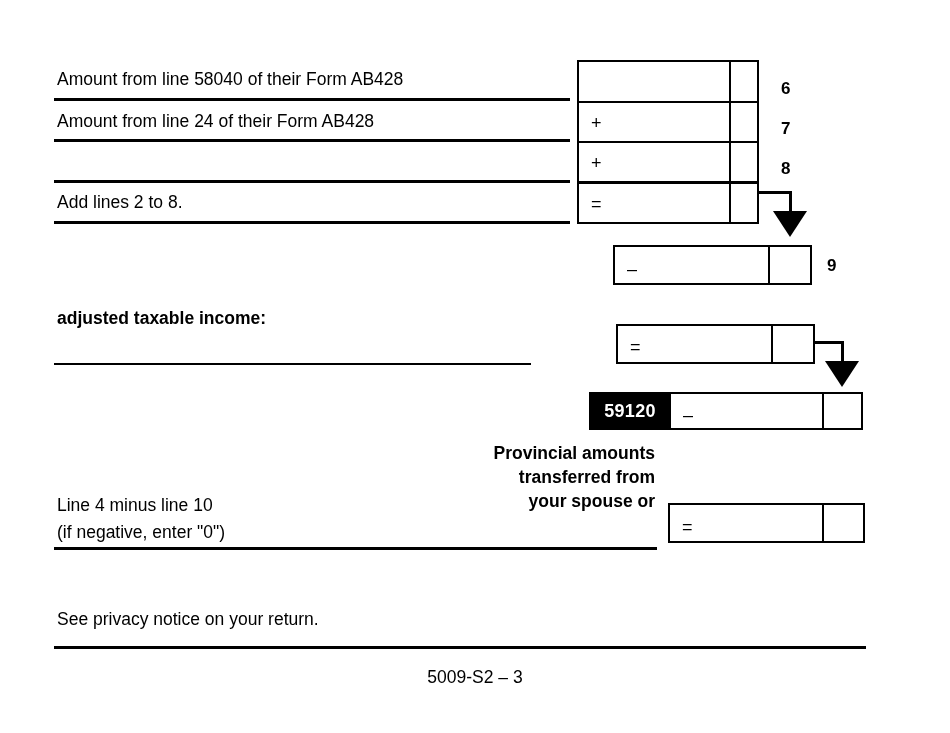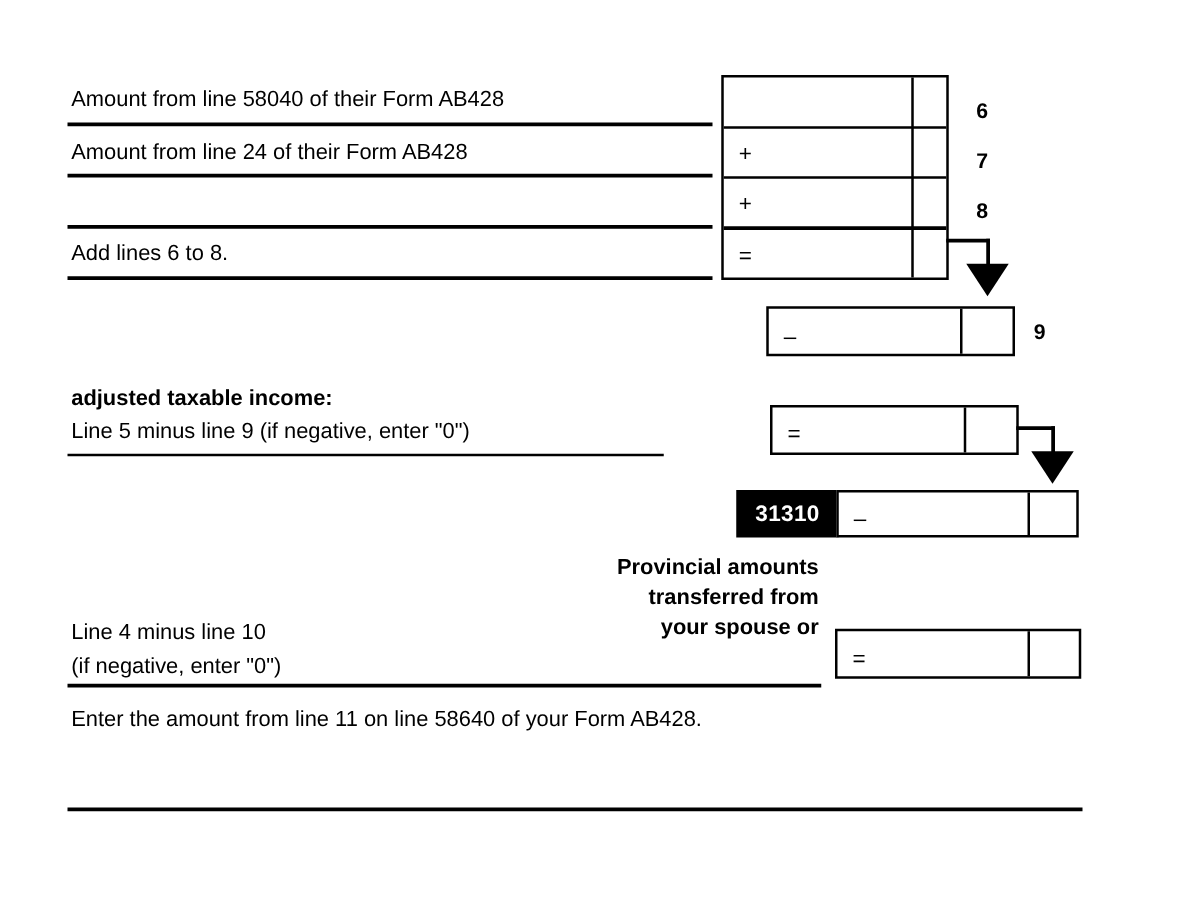--- a/index.html
+++ b/index.html
@@ -120,21 +120,21 @@
 <div id="page">
 
   <div class="abs txt" style="left:57px; top:68px;">Amount from line 58040 of their Form AB428</div>
   <div class="abs rule" style="left:54px; top:98px; width:516px;"></div>
 
   <div class="abs txt" style="left:57px; top:110px;">Amount from line 24 of their Form AB428</div>
   <div class="abs rule" style="left:54px; top:139px; width:516px;"></div>
 
   <div class="abs rule" style="left:54px; top:180px; width:516px;"></div>
 
-  <div class="abs txt" style="left:57px; top:191px;">Add lines 6 to 8.</div>
+  <div class="abs txt" style="left:57px; top:191px;">Add lines 2 to 8.</div>
   <div class="abs rule" style="left:54px; top:221px; width:516px;"></div>
 
   <div class="stack" style="left:577px; top:60px; width:182px; height:164px;">
 
     <div class="hline" style="top:39px;"></div>
     <div class="hline" style="top:79px;"></div>
     <div class="hline thick" style="top:119px;"></div>
 
     <div class="vline" style="left:150px;"></div>
 
@@ -151,50 +151,50 @@
   <div class="conn-v" style="left:789px; top:191px; height:22px;"></div>
   <div class="arrowhead" style="left:773px; top:211px;"></div>
 
   <div class="abs mbox" style="left:613px; top:245px; width:199px; height:40px;">
     <div class="divider" style="left:153px;"></div>
     <div class="op" style="left:12px; top:13px;">–</div>
   </div>
   <div class="abs lineno" style="left:827px; top:257px;">9</div>
 
   <div class="abs txt bold" style="left:57px; top:307px;">adjusted taxable income:</div>
-  <div class="abs txt" style="left:57px; top:333px;">Line 5 minus line 9 (if negative, enter "0")</div>
   <div class="abs rule thin" style="left:54px; top:363px; width:477px;"></div>
 
   <div class="abs mbox" style="left:616px; top:324px; width:199px; height:40px;">
     <div class="divider" style="left:153px;"></div>
     <div class="op" style="left:12px; top:12px;">=</div>
   </div>
 
   <div class="conn-h" style="left:813px; top:341px; width:31px;"></div>
   <div class="conn-v" style="left:841px; top:341px; height:22px;"></div>
   <div class="arrowhead" style="left:825px; top:361px;"></div>
 
-  <div class="abs codechip" style="left:589px; top:392px; width:82px; height:38px;">31310</div>
+  <div class="abs codechip" style="left:589px; top:392px; width:82px; height:38px;">59120</div>
   <div class="abs mbox" style="left:669px; top:392px; width:194px; height:38px;">
     <div class="divider" style="left:151px;"></div>
     <div class="op" style="left:12px; top:12px;">–</div>
   </div>
   <div class="abs lineno" style="left:869px; top:403px;">10</div>
 
   <div class="abs txt bold right" style="left:355px; top:442px; width:300px;">Provincial amounts</div>
   <div class="abs txt bold right" style="left:355px; top:490px; width:300px;">your spouse or</div>
   <div class="abs txt bold right" style="left:355px; top:466px; width:300px;">transferred from</div>
 
   <div class="abs txt" style="left:57px; top:494px;">Line 4 minus line 10</div>
   <div class="abs txt" style="left:57px; top:521px;">(if negative, enter "0")</div>
   <div class="abs rule" style="left:54px; top:547px; width:603px;"></div>
 
   <div class="abs mbox" style="left:668px; top:503px; width:197px; height:40px;">
     <div class="divider" style="left:152px;"></div>
     <div class="op" style="left:12px; top:13px;">=</div>
   </div>
   <div class="abs lineno" style="left:869px; top:514px;text-decoration:underline;">11</div>
 
-  <div class="abs txt" style="left:57px; top:564px;">Enter the amount from line 11 on line 58640 of your Form AB428.</div>
+  <div class="abs txt" style="left:57px; top:608px;">See privacy notice on your return.</div>
 
   <div class="abs footer-rule" style="left:54px; top:646px; width:840px;"></div>
+  <div class="abs txt" style="left:0; top:666px; width:950px; text-align:center;">5009-S2 – 3</div>
 
 </div>
 
 </body></html>

